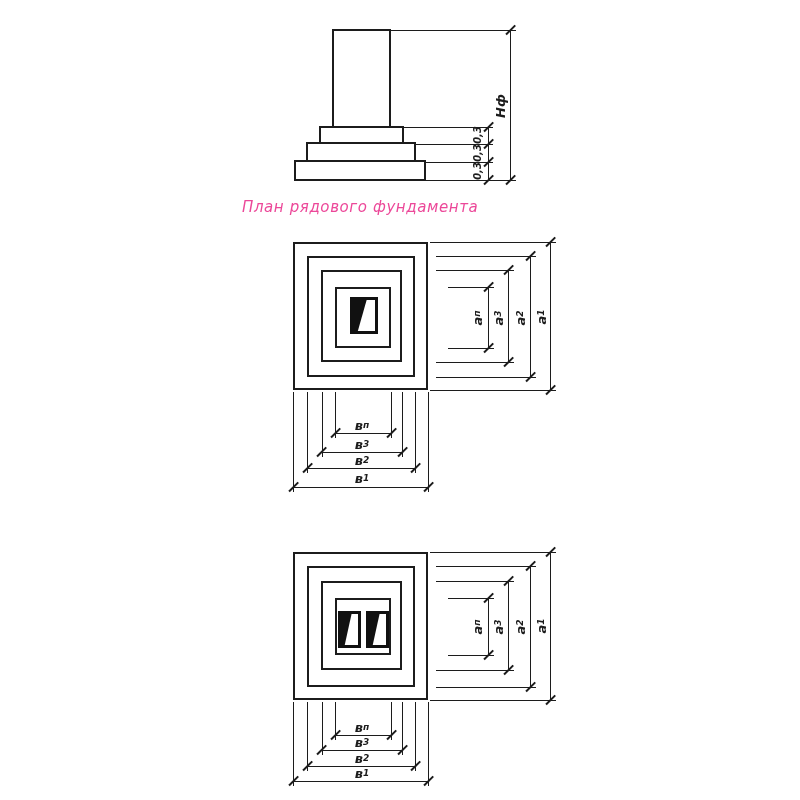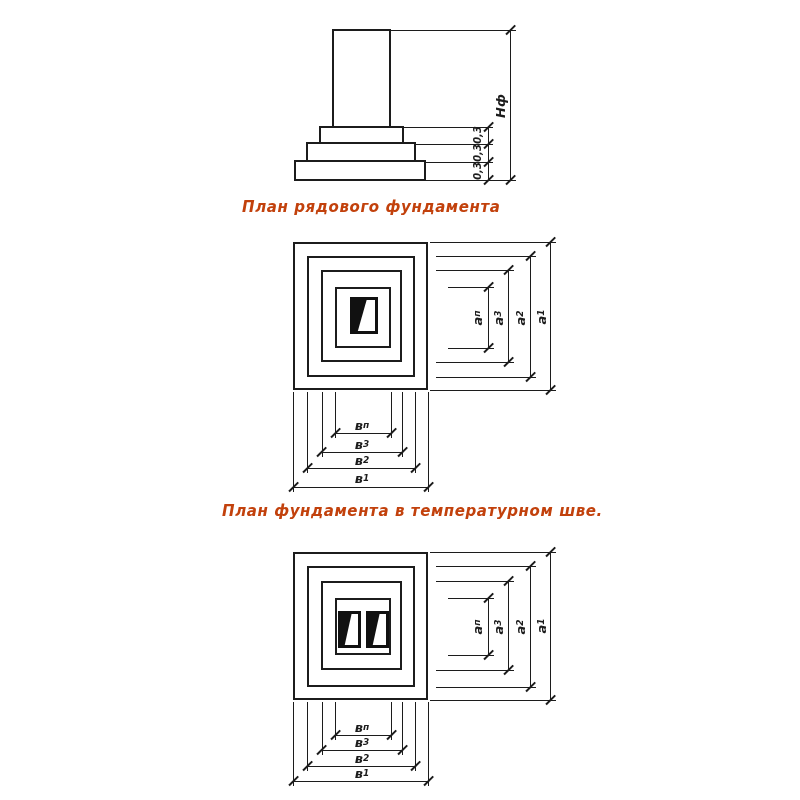--- a/index.html
+++ b/index.html
@@ -21,22 +21,22 @@
           transform:rotate(-45deg); }
   .dim-label {
     position:absolute; font-style:italic; font-weight:bold; font-size:13px;
     line-height:1; text-align:center; white-space:nowrap; color:#1c1c1c;
     display:flex; align-items:center; justify-content:center;
   }
   .dim-label sub { font-size:9px; line-height:1; }
   .rot { transform:rotate(-90deg); }
   .small { font-size:10px; }
   .caption {
-    position:absolute; font-style:italic; font-weight:bold; font-size:15px;
-    letter-spacing:0.6px; text-align:left; color:#c2410c; white-space:nowrap;
+    position:absolute; font-style:italic; font-weight:normal; font-size:15px;
+    letter-spacing:0.6px; text-align:left; color:#ec4899; white-space:nowrap;
   }
 </style>
 </head>
 <body>
 
 <div id="canvas">
 
   <div class="step" style="left:332px;top:29px;width:59px;height:99px;border-width:2.4px"></div>
   <div class="step" style="left:319px;top:126px;width:85px;height:18px"></div>
   <div class="step" style="left:306px;top:142px;width:110px;height:20px"></div>
@@ -84,21 +84,20 @@
     </div>
   <div class="dim-label" style="left:342px;top:453px;width:40px;height:14px">
       <span>в</span>
       <sub>2</sub>
     </div>
   <div class="dim-label" style="left:342px;top:471px;width:40px;height:14px">
       <span>в</span>
       <sub>1</sub>
     </div>
 
-  <div class="caption" style="left:222px;top:502px;width:350px">План фундамента в температурном шве.</div>
 
   <div class="sq thick" style="left:293px;top:552px;width:135px;height:148px"></div>
   <div class="sq" style="left:307px;top:566px;width:108px;height:121px"></div>
   <div class="sq" style="left:321px;top:581px;width:81px;height:89px"></div>
   <div class="sq" style="left:335px;top:598px;width:56px;height:57px;border-width:2.4px"></div>
   <div class="col" style="left:338px;top:611px;width:23px;height:37px">
       <div class="wedge"></div>
     </div>
   <div class="col" style="left:366px;top:611px;width:23px;height:37px">
       <div class="wedge"></div>

